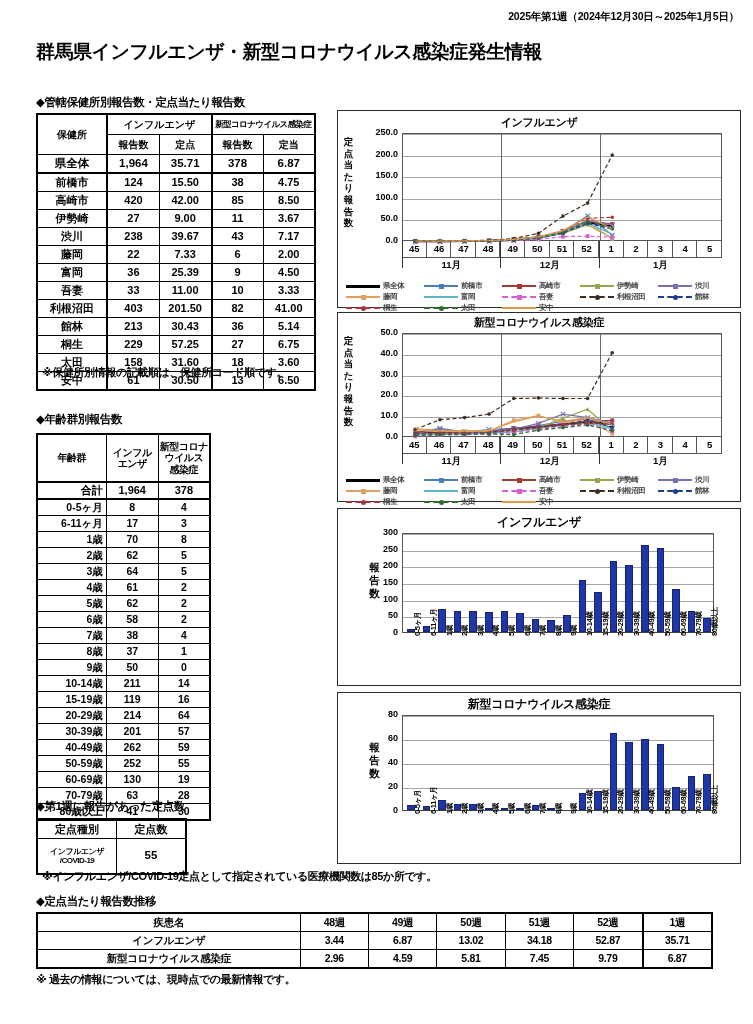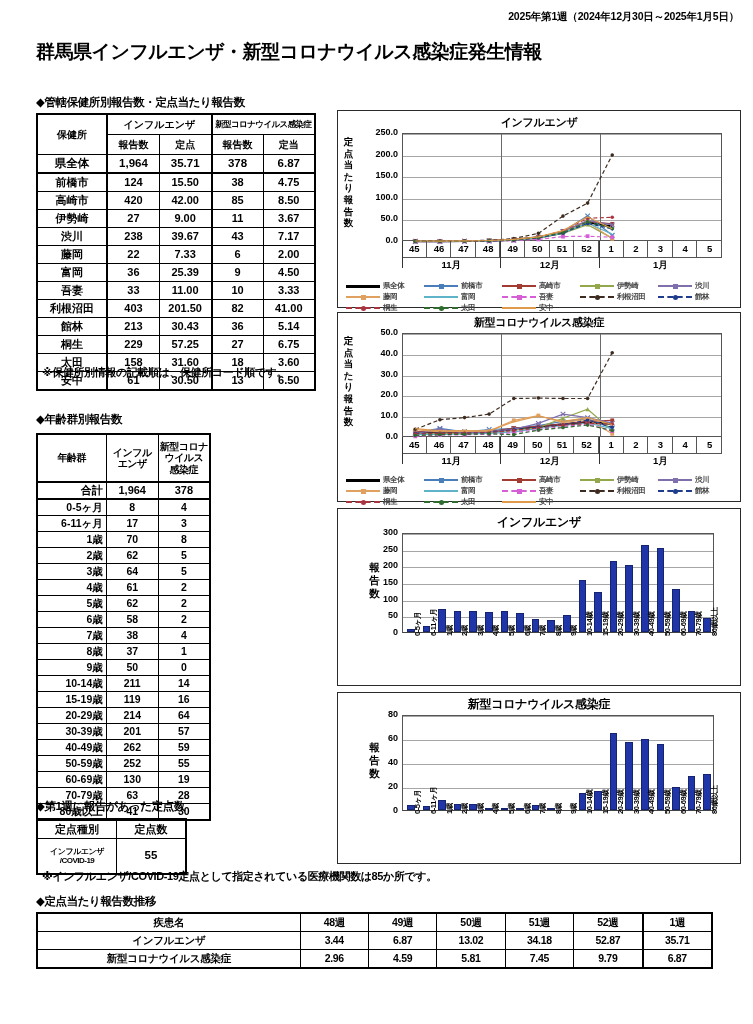--- a/index.html
+++ b/index.html
@@ -397,20 +397,21 @@
           <td class="dis">新型コロナウイルス感染症</td>
           <td class="wk">2.96</td>
           <td class="wk">4.59</td>
           <td class="wk">5.81</td>
           <td class="wk">7.45</td>
           <td class="wk">9.79</td>
           <td class="wk lastcol">6.87</td>
         </tr>
       </tbody>
   </table>
+  <div class="note" style="top:972px;left:36px;">※ 過去の情報については、現時点での最新情報です。</div>
 
   <div class="panel" id="panel-flu-line" style="left:337px;top:110px;width:404px;height:198px;">
       <div class="chart-title" style="top: 4px;">インフルエンザ</div>
       <div class="vaxis-label" style="left: 4px; top: 25px;">定<br>点<br>当<br>た<br>り<br>報<br>告<br>数</div>
       <div class="plot" style="left: 64px; top: 22px; width: 320px; height: 108px;">
         <div class="gridline" style="top: 86.4px;"></div>
         <div class="gridline" style="top: 64.8px;"></div>
         <div class="gridline" style="top: 43.2px;"></div>
         <div class="gridline" style="top: 21.6px;"></div>
         <div class="gridline" style="top: 0px;"></div>

